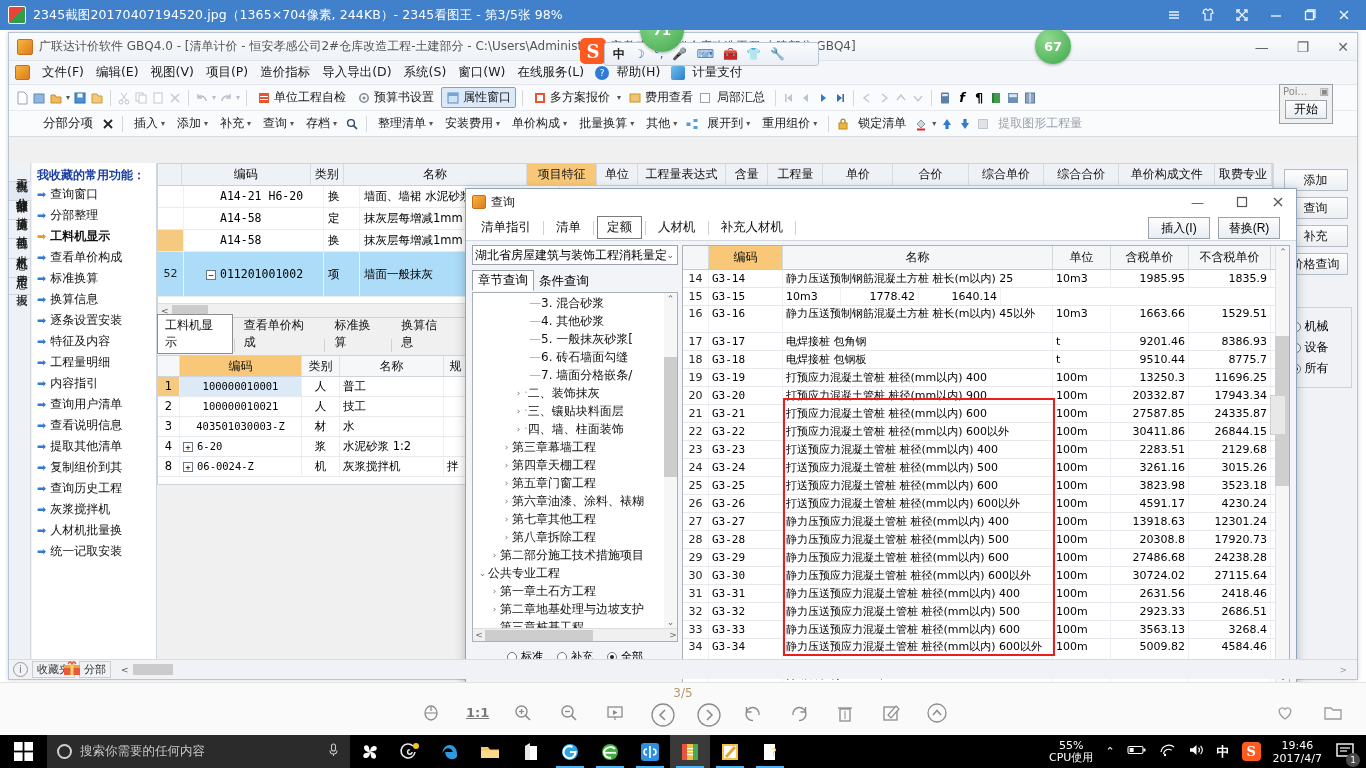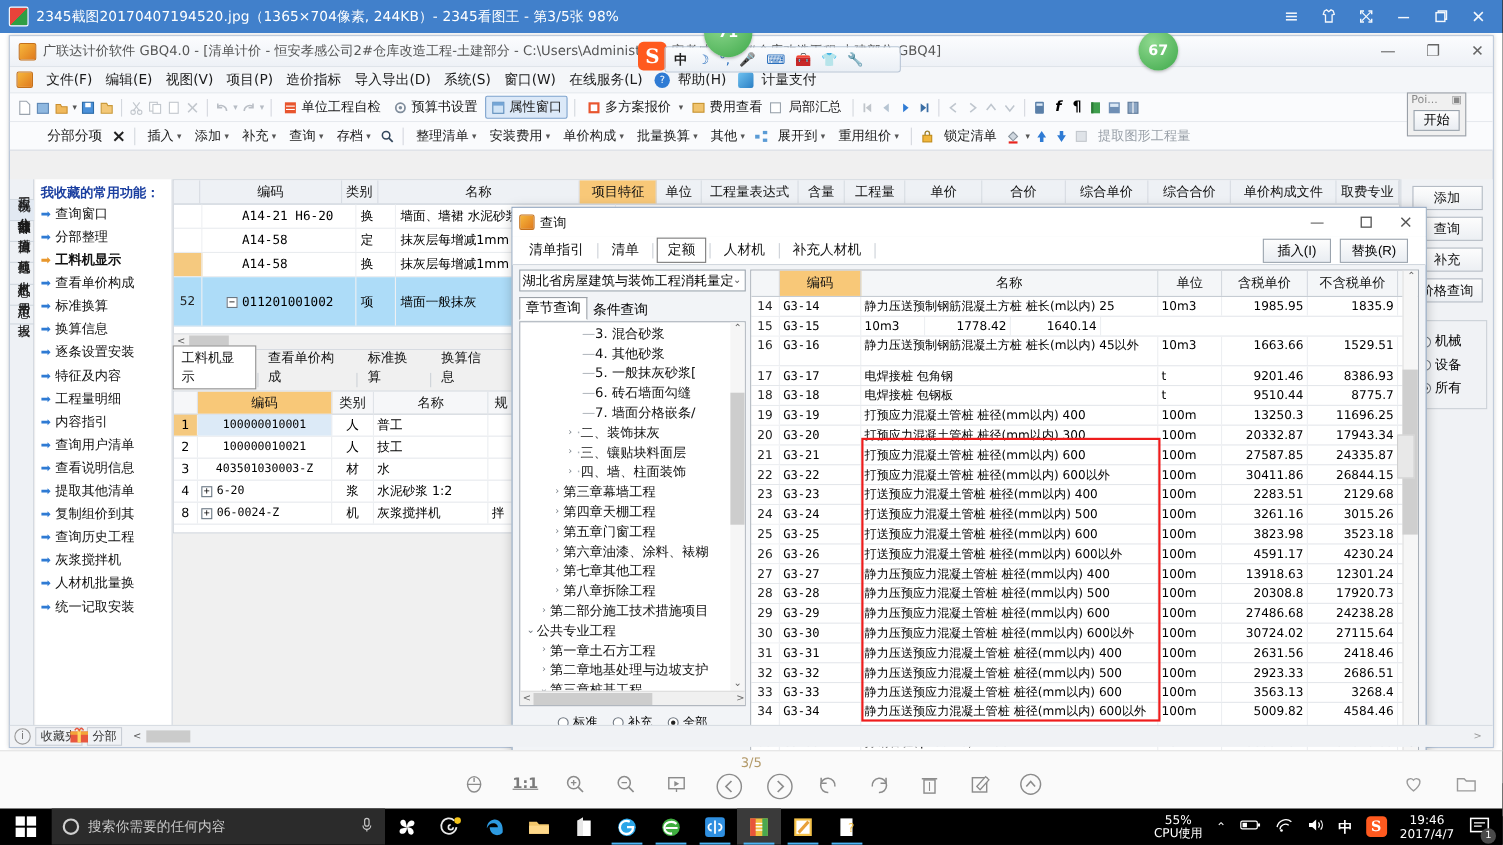--- a/index.html
+++ b/index.html
@@ -140,21 +140,21 @@
 
   .bot-grid { position:absolute; left:148px; top:322px; width:312px; height:130px; background:#fff; border:1px solid #cdd3da; overflow:hidden;}
 
   
   .rightpane { position:absolute; right:0; top:130px; width:84px; height:512px; background:#f0f2f5; border-left:1px solid #d5dae1;}
   .rp-btn {
     width:64px; height:22px; margin:6px auto 0 auto; display:block;
     background:linear-gradient(#fdfdfd,#eceff3); border:1px solid #b5bcc5;
     font-size:12px; text-align:center; line-height:20px; cursor:pointer; color:#111;
   }
-  .rp-radios { width:72px; margin:16px auto 0 auto; border:1px solid #cbd1d8; padding:6px 4px;}
+  .rp-radios { width:72px; margin:32px auto 0 auto; border:1px solid #cbd1d8; padding:6px 4px;}
   .rp-radio { display:flex; align-items:center; gap:4px; font-size:12px; margin:4px 0 4px 6px;}
   .radio { width:10px;height:10px;border-radius:50%;border:1px solid #707882; background:#fff; flex:none; position:relative;}
   .radio.on::after { content:""; position:absolute; left:2px; top:2px; width:4px;height:4px;border-radius:50%;background:#222;}
 
   
   .dlg {
     position:absolute; left:456px; top:155px; width:832px; height:505px;
     background:#f2f4f7; border:1px solid #8ea4bd; box-shadow:0 2px 10px rgba(0,0,0,.25);
   }
   .dlg-title { height:26px; display:flex; align-items:center; padding-left:6px; background:#fff; position:relative;}
@@ -998,21 +998,21 @@
                   <div class="q-c idx" style="width: 26px;">19</div>
                   <div class="q-c" style="width: 74px; font-family: &quot;DejaVu Sans Mono&quot;, monospace;">G3-19</div>
                   <div class="q-c" style="width: 270px;">打预应力混凝土管桩 桩径(mm以内) 400</div>
                   <div class="q-c" style="width: 58px;">100m</div>
                   <div class="q-c n" style="width: 78px;">13250.3</div>
                   <div class="q-c n" style="width: 82px;">11696.25</div>
                 </div>
                 <div class="q-row">
                   <div class="q-c idx" style="width: 26px;">20</div>
                   <div class="q-c" style="width: 74px; font-family: &quot;DejaVu Sans Mono&quot;, monospace;">G3-20</div>
-                  <div class="q-c" style="width: 270px;">打预应力混凝土管桩 桩径(mm以内) 300</div>
+                  <div class="q-c" style="width: 270px;">打预应力混凝土管桩 桩径(mm以内) 900</div>
                   <div class="q-c" style="width: 58px;">100m</div>
                   <div class="q-c n" style="width: 78px;">20332.87</div>
                   <div class="q-c n" style="width: 82px;">17943.34</div>
                 </div>
                 <div class="q-row">
                   <div class="q-c idx" style="width: 26px;">21</div>
                   <div class="q-c" style="width: 74px; font-family: &quot;DejaVu Sans Mono&quot;, monospace;">G3-21</div>
                   <div class="q-c" style="width: 270px;">打预应力混凝土管桩 桩径(mm以内) 600</div>
                   <div class="q-c" style="width: 58px;">100m</div>
                   <div class="q-c n" style="width: 78px;">27587.85</div>

